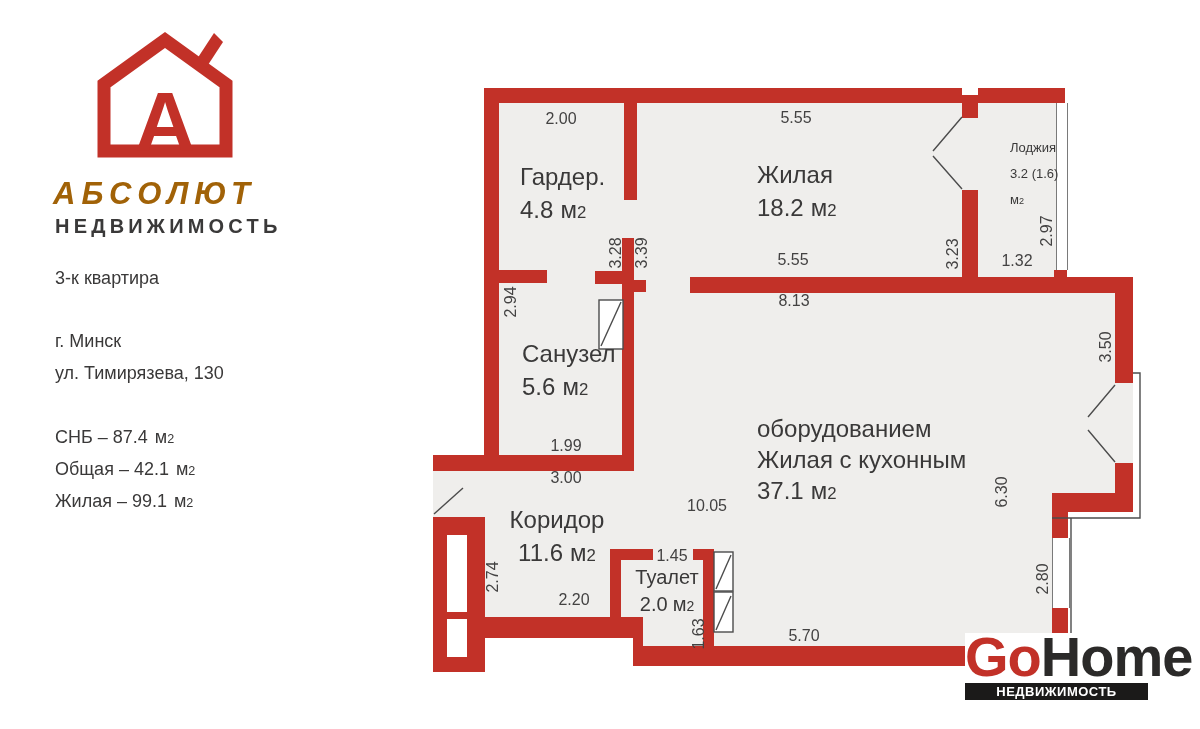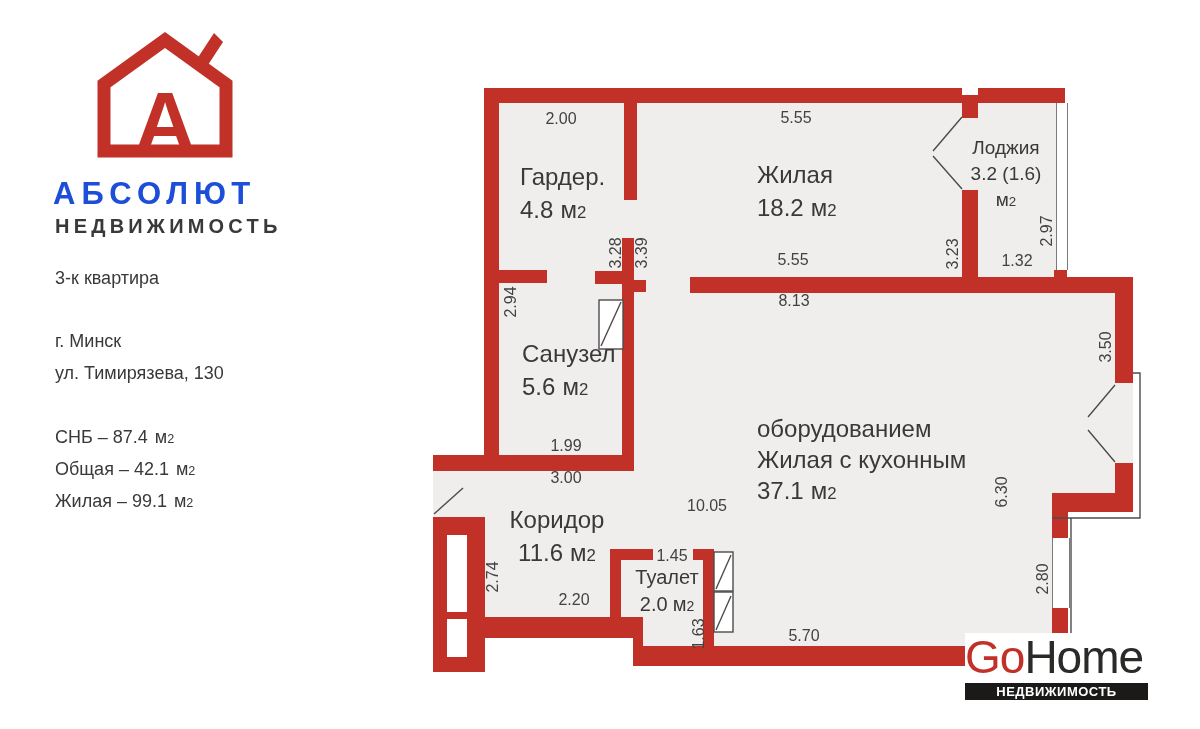--- a/index.html
+++ b/index.html
@@ -10,21 +10,21 @@
   .wall{position:absolute;background:#c23128;}
   .white{position:absolute;background:#ffffff;}
   .win{position:absolute;background:#ffffff;border-left:1px solid #7a7a7a;border-right:1px solid #7a7a7a;}
   .dim{position:absolute;font-size:16px;color:#434242;white-space:nowrap;
        transform:translate(-50%,-50%);}
   .dim.v{transform:translate(-50%,-50%) rotate(-90deg);}
   .room{position:absolute;font-size:24px;line-height:33px;color:#3a3939;}
   .room.small{font-size:20px;line-height:27px;}
   .sub{font-size:.7em;}
   .u{margin-left:7px;}
-  .company{position:absolute;left:53px;top:176px;font-size:31px;font-weight:bold;letter-spacing:6px;color:#1d4ed8;}
+  .company{position:absolute;left:53px;top:176px;font-size:31px;font-weight:bold;letter-spacing:6px;color:#a16207;font-style:italic;}
   .company-sub{position:absolute;left:55px;top:215px;font-size:20px;font-weight:600;letter-spacing:4.2px;color:#3a3939;}
   .info{position:absolute;left:55px;font-size:18px;color:#3a3939;}
   svg.overlay{position:absolute;left:0;top:0;pointer-events:none;}
 </style>
 </head>
 <body>
 
 <div class="page">
 
   <svg class="abs" style="left:95px;top:27px" width="142" height="138" viewBox="0 0 142 138">
@@ -99,21 +99,21 @@
   <div class="room" style="left:520px;top:160px">
     <div>Гардер.</div>
     <div><span>4.8</span><span class="u"><span>м</span><span class="sub">2</span></span></div>
   </div>
 
   <div class="room" style="left:757px;top:158px">
     <div>Жилая</div>
     <div><span>18.2</span><span class="u"><span>м</span><span class="sub">2</span></span></div>
   </div>
 
-  <div class="room small" style="left:960px;top:135px;width:92px;text-align:center;font-size:19px;line-height:26px">
+  <div class="room small" style="left:1010px;top:135px;width:92px;text-align:left;font-size:13px;line-height:26px">
     <div>Лоджия</div>
     <div>3.2 (1.6)</div>
     <div><span><span>м</span><span class="sub">2</span></span></div>
   </div>
 
   <div class="room" style="left:522px;top:337px">
     <div>Санузел</div>
     <div><span>5.6</span><span class="u"><span>м</span><span class="sub">2</span></span></div>
   </div>
 
@@ -149,19 +149,19 @@
   <span class="dim v" style="left:1002px;top:492px">6.30</span>
   <span class="dim v" style="left:1106px;top:347px">3.50</span>
   <span class="dim v" style="left:1043px;top:579px">2.80</span>
   <span class="dim v" style="left:493px;top:577px">2.74</span>
   <span class="dim" style="left:672px;top:556px">1.45</span>
   <span class="dim v" style="left:699px;top:634px">1.63</span>
   <span class="dim" style="left:574px;top:600px">2.20</span>
   <span class="dim" style="left:804px;top:636px">5.70</span>
 
   <div class="abs" style="left:965px;top:633px;width:196px;height:85px;background:#ffffff">
-    <div style="font-size:46px;font-weight:400;line-height:48px;letter-spacing:-1px;white-space:nowrap">
+    <div style="font-size:56px;font-weight:700;line-height:48px;letter-spacing:-1px;white-space:nowrap">
       <span style="color:#c23128">Go</span><span style="color:#2b2a29">Home</span>
     </div>
     <div style="background:#1b1a19;color:#ffffff;font-size:13px;font-weight:700;letter-spacing:.5px;width:183px;height:17px;line-height:17px;text-align:center;margin-top:2px">НЕДВИЖИМОСТЬ БЕЛАРУСИ</div>
   </div>
 
 </div>
 
 </body></html>

